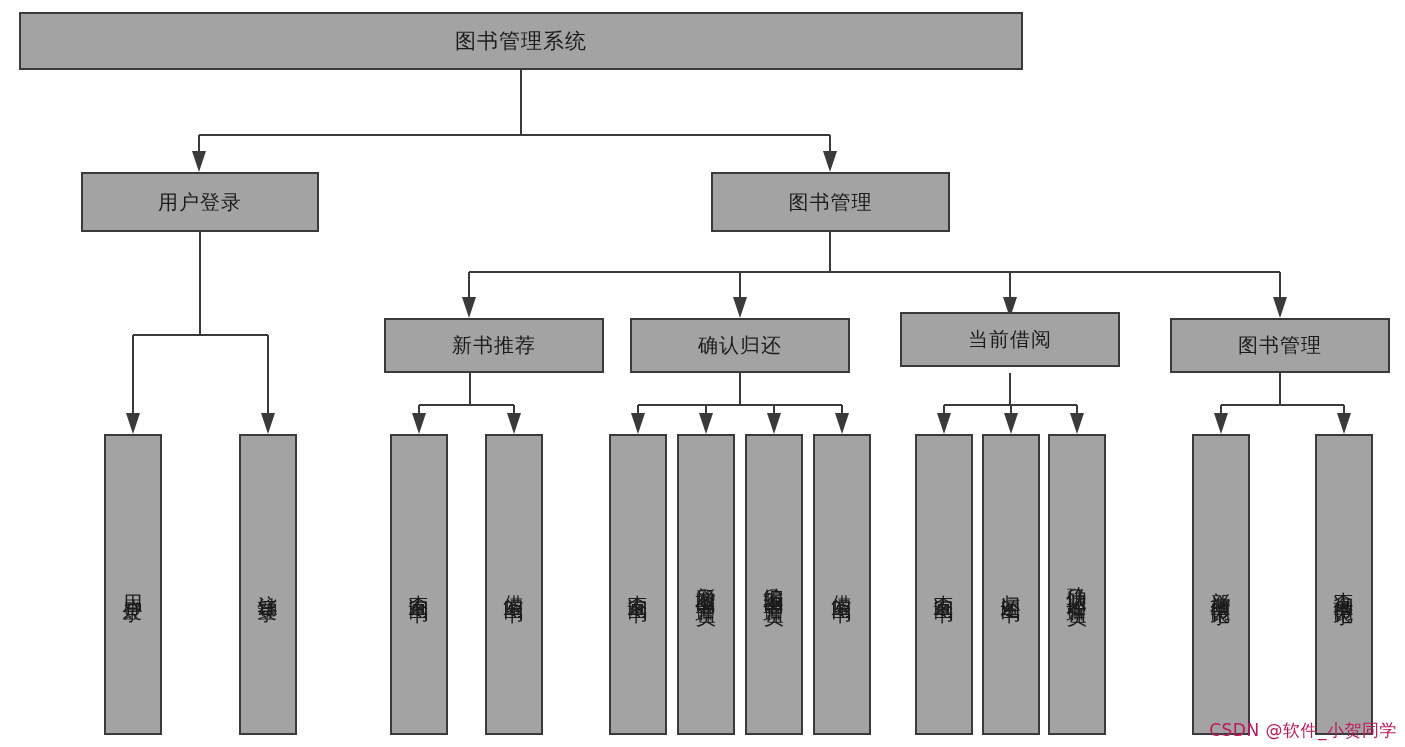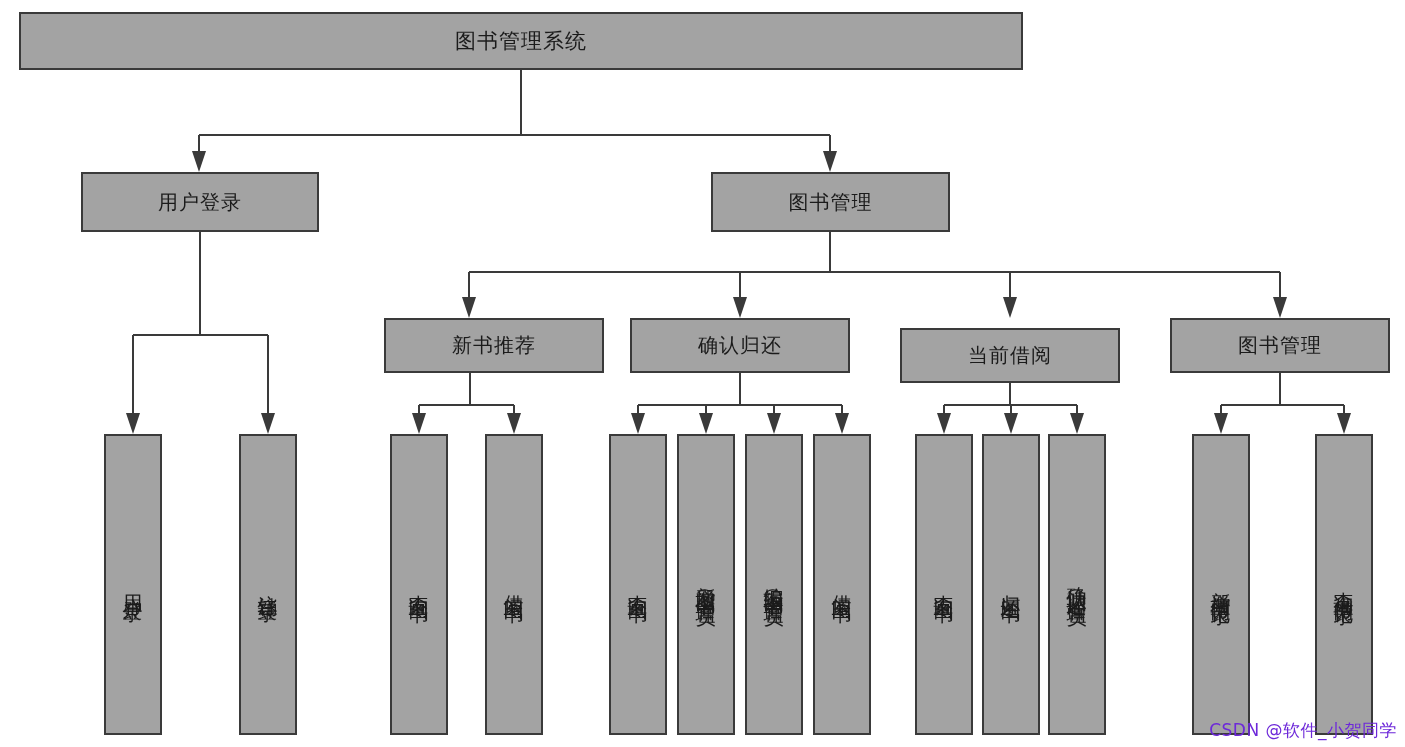--- a/index.html
+++ b/index.html
@@ -85,21 +85,21 @@
     white-space: nowrap;
     display: block;
   }
 
   
   #watermark {
     position: absolute;
     right: 8px;
     bottom: 5px;
     font-size: 17px;
-    color: #6d28d9;
+    color: #be185d;
     letter-spacing: 0.5px;
     z-index: 5;
     white-space: nowrap;
   }
 </style>
 </head>
 <body>
 
 <div id="diagram-root">
 
@@ -181,21 +181,21 @@
   </div>
 
   <div class="node level2" style="left:360px; top:318px; width:220px; height:55px;margin-left:24px;">
     <span>新书推荐</span>
   </div>
 
   <div class="node level2" style="left:630px; top:318px; width:220px; height:55px;">
     <span>确认归还</span>
   </div>
 
-  <div class="node level2" style="left:900px; top:328px; width:220px; height:55px;">
+  <div class="node level2" style="left:900px; top:312px; width:220px; height:55px;">
     <span>当前借阅</span>
   </div>
 
   <div class="node level2" style="left:1170px; top:318px; width:220px; height:55px;">
     <span>图书管理</span>
   </div>
 
   <div class="node leaf" style="left:104px; top:434px; width:58px; height:301px;">
     <span class="leaf-label">用户登录</span>
   </div>

